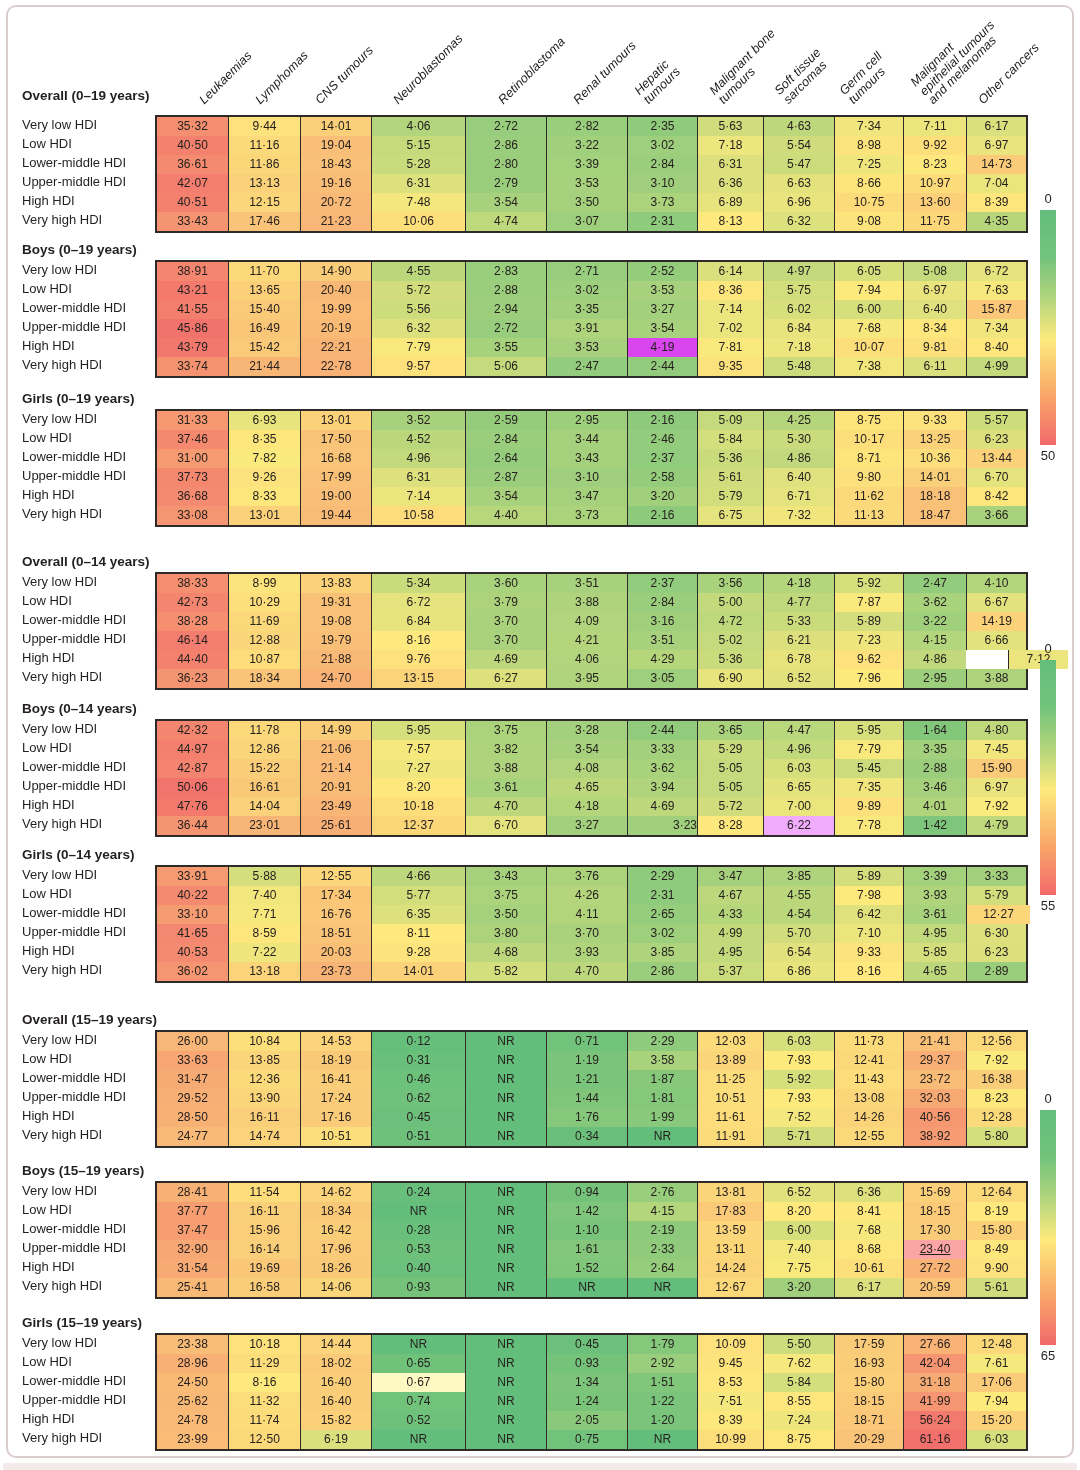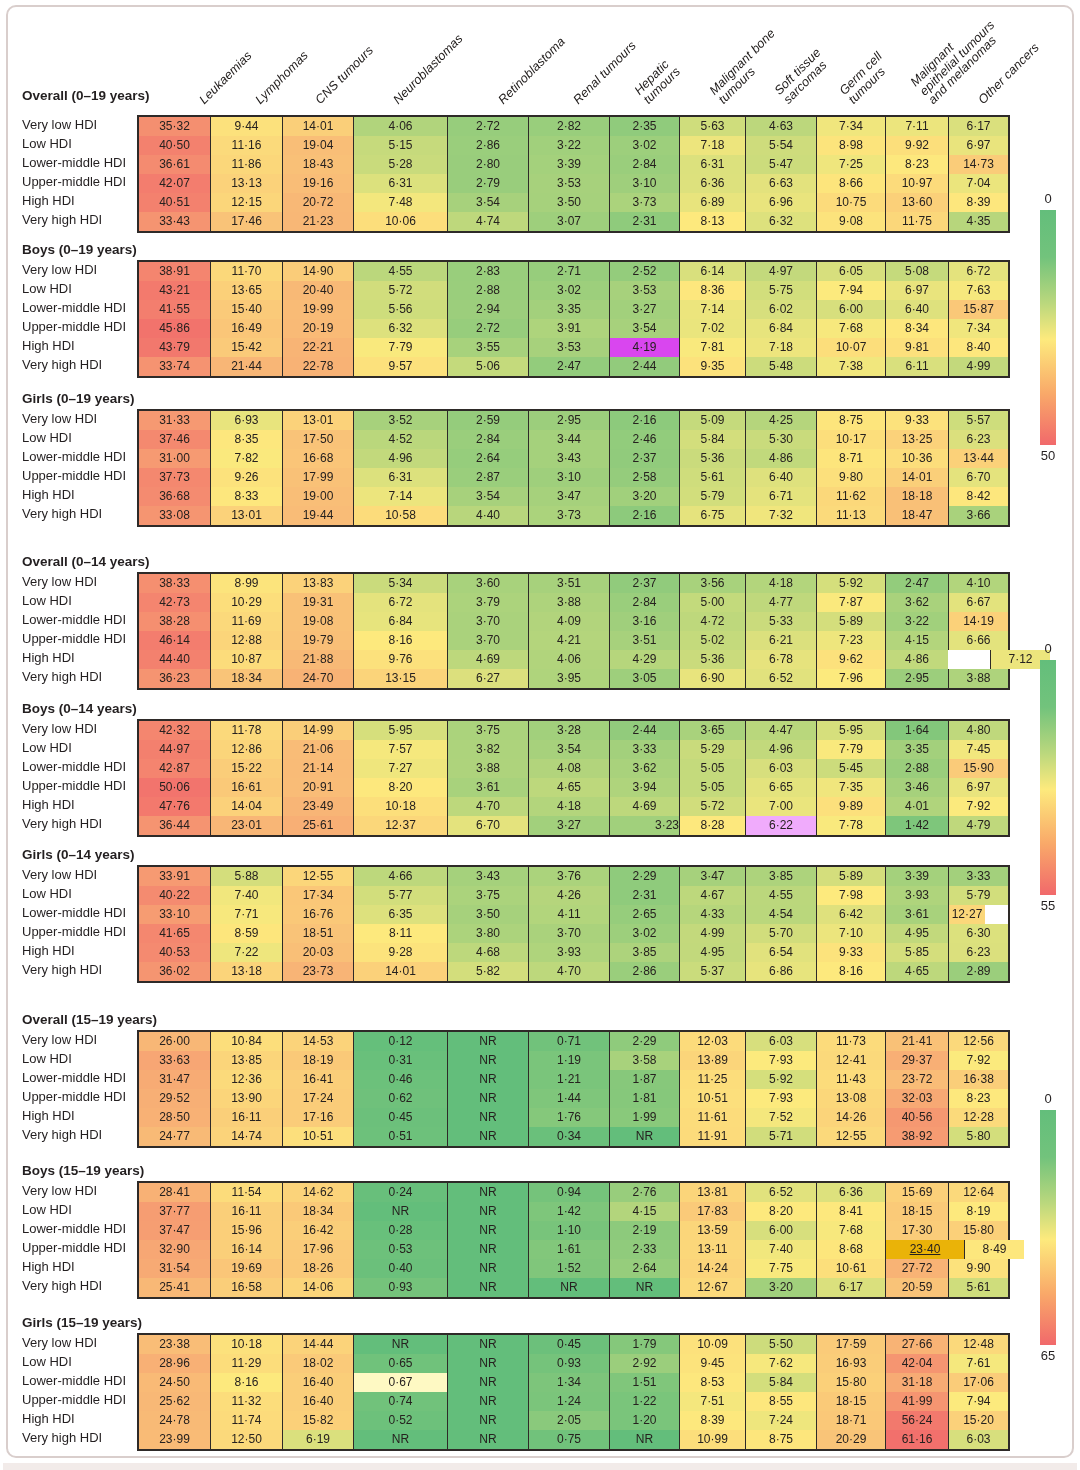--- a/index.html
+++ b/index.html
@@ -16,21 +16,21 @@
   .colhead-anchor{position:absolute;width:0;height:0;}
   .colhead{
     position:absolute;left:0;bottom:0;transform-origin:0 100%;
     transform:rotate(-45deg);white-space:pre-line;width:max-content;
     font-style:italic;font-size:12.5px;line-height:12.5px;color:#1f1b1a;letter-spacing:0.1px;
   }
   
   .section-label{position:absolute;left:22px;font-size:13.5px;font-weight:bold;white-space:nowrap;}
   .row-label{position:absolute;left:22px;height:19px;line-height:19px;font-size:13px;white-space:nowrap;}
   
-  .block{position:absolute;left:137px;width:869px;border:2px solid #2e2a28;}
+  .block{position:absolute;left:155px;width:869px;border:2px solid #2e2a28;}
   .hrow{display:flex;height:19px;}
   .cell{
     flex:0 0 auto;box-sizing:border-box;height:19px;line-height:19px;
     border-left:1px solid #2e2a28;text-align:center;font-size:12px;color:#26211f;
   }
   .cell:first-child{border-left:none;}
   
   .legend{position:absolute;left:1034px;width:28px;text-align:center;}
   .legend-label{font-size:13px;color:#231f20;height:18px;line-height:18px;}
   .legend-bar{
@@ -598,21 +598,21 @@
           <div class="cell" style="width: 72px; background: rgb(247, 232, 125);">7·71</div>
           <div class="cell" style="width: 71px; background: rgb(250, 200, 120);">16·76</div>
           <div class="cell" style="width: 94px; background: rgb(221, 225, 125);">6·35</div>
           <div class="cell" style="width: 81px; background: rgb(166, 209, 124);">3·50</div>
           <div class="cell" style="width: 81px; background: rgb(178, 213, 124);">4·11</div>
           <div class="cell" style="width: 70px; background: rgb(150, 205, 124);">2·65</div>
           <div class="cell" style="width: 66px; background: rgb(182, 214, 124);">4·33</div>
           <div class="cell" style="width: 71px; background: rgb(186, 215, 124);">4·54</div>
           <div class="cell" style="width: 69px; background: rgb(223, 225, 125);">6·42</div>
           <div class="cell" style="width: 63px; background: rgb(168, 210, 124);">3·61</div>
-          <div class="cell" style="width: 37px; background: rgb(251, 215, 122);">12·27</div>
+          <div class="cell" style="width: 64px; background: rgb(251, 215, 122);">12·27</div>
         </div>
         <div class="hrow">
           <div class="cell" style="width: 71px; background: rgb(244, 135, 111);">41·65</div>
           <div class="cell" style="width: 72px; background: rgb(253, 230, 124);">8·59</div>
           <div class="cell" style="width: 71px; background: rgb(249, 195, 120);">18·51</div>
           <div class="cell" style="width: 94px; background: rgb(253, 233, 125);">8·11</div>
           <div class="cell" style="width: 81px; background: rgb(172, 211, 124);">3·80</div>
           <div class="cell" style="width: 81px; background: rgb(170, 210, 124);">3·70</div>
           <div class="cell" style="width: 70px; background: rgb(157, 207, 124);">3·02</div>
           <div class="cell" style="width: 66px; background: rgb(195, 217, 124);">4·99</div>
@@ -797,21 +797,21 @@
           <div class="cell" style="width: 71px; background: rgb(247, 167, 116);">32·90</div>
           <div class="cell" style="width: 72px; background: rgb(250, 207, 121);">16·14</div>
           <div class="cell" style="width: 71px; background: rgb(250, 202, 121);">17·96</div>
           <div class="cell" style="width: 94px; background: rgb(109, 193, 123);">0·53</div>
           <div class="cell" style="width: 81px; background: rgb(99, 190, 123);">NR</div>
           <div class="cell" style="width: 81px; background: rgb(130, 199, 123);">1·61</div>
           <div class="cell" style="width: 70px; background: rgb(144, 203, 124);">2·33</div>
           <div class="cell" style="width: 66px; background: rgb(251, 215, 122);">13·11</div>
           <div class="cell" style="width: 71px; background: rgb(241, 231, 125);">7·40</div>
           <div class="cell" style="width: 69px; background: rgb(253, 230, 124);">8·68</div>
-          <div class="cell" style="width: 79px; background: #eab308; text-decoration: underline;">23·40</div>
+          <div class="cell" style="width: 63px; background: #fca5a5; text-decoration: underline;">23·40</div>
           <div class="cell" style="width: 60px; background: rgb(253, 231, 125);">8·49</div>
         </div>
         <div class="hrow">
           <div class="cell" style="width: 71px; background: rgb(247, 170, 116);">31·54</div>
           <div class="cell" style="width: 72px; background: rgb(250, 198, 120);">19·69</div>
           <div class="cell" style="width: 71px; background: rgb(250, 201, 120);">18·26</div>
           <div class="cell" style="width: 94px; background: rgb(107, 192, 123);">0·40</div>
           <div class="cell" style="width: 81px; background: rgb(99, 190, 123);">NR</div>
           <div class="cell" style="width: 81px; background: rgb(128, 198, 123);">1·52</div>
           <div class="cell" style="width: 70px; background: rgb(150, 205, 124);">2·64</div>

